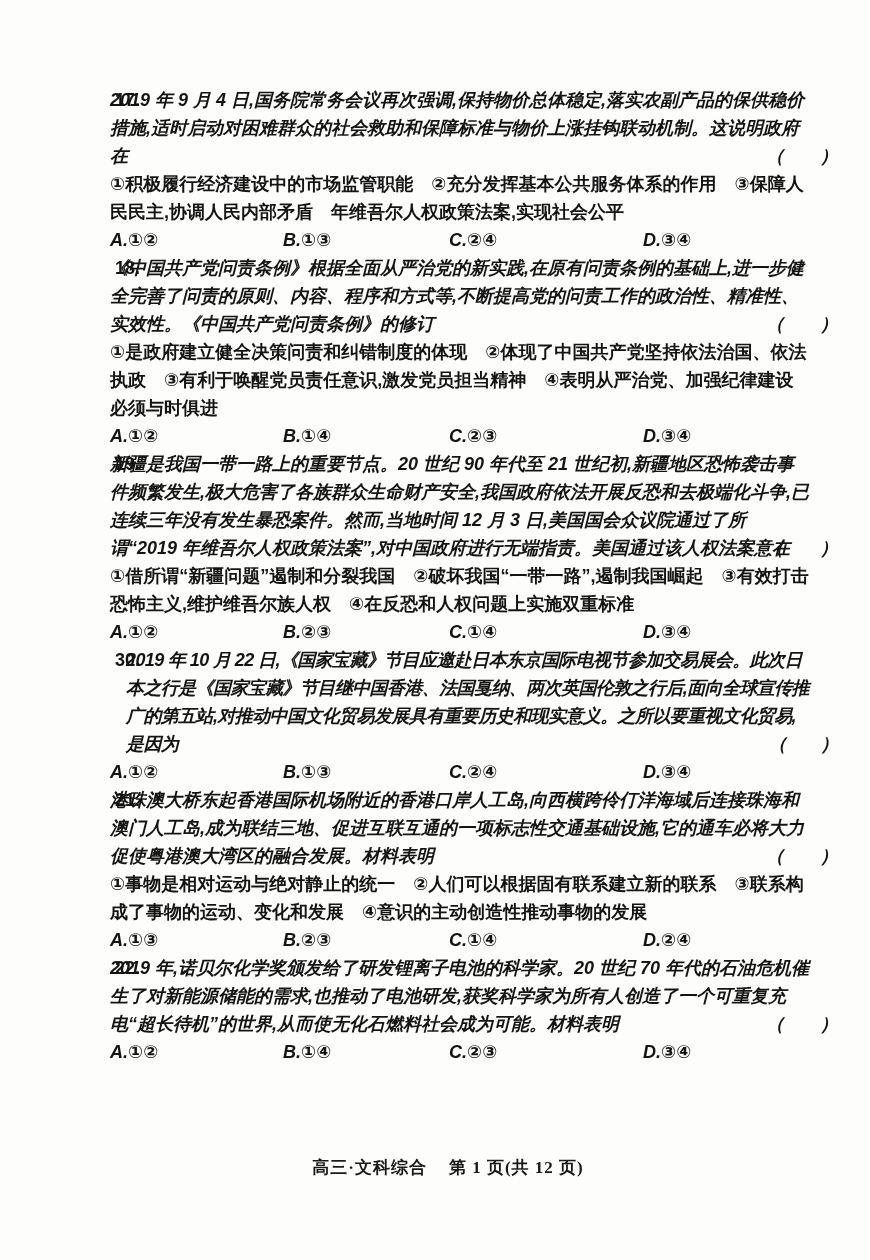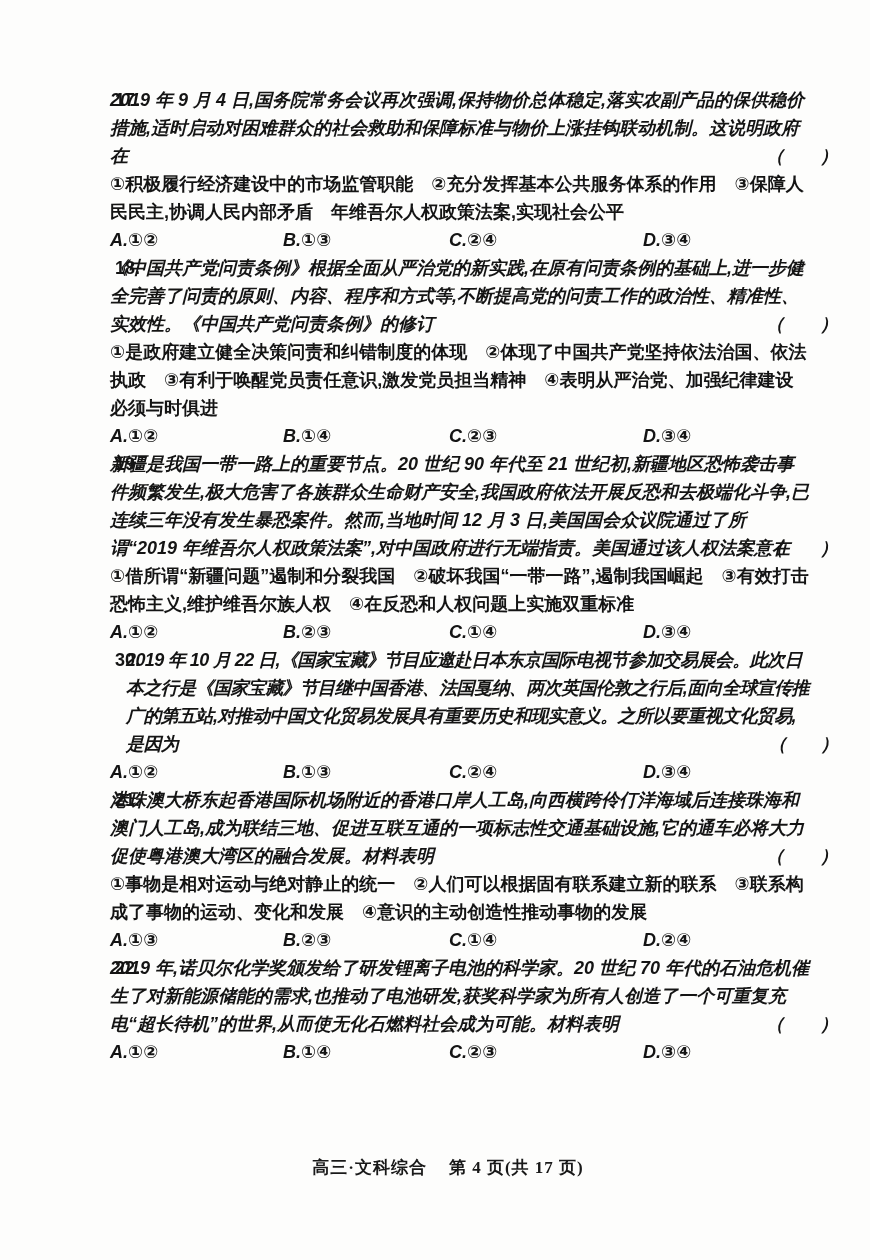--- a/index.html
+++ b/index.html
@@ -128,15 +128,15 @@
     <p class="q-stem"><span class="q-stem-text">2019 年,诺贝尔化学奖颁发给了研发锂离子电池的科学家。20 世纪 70 年代的石油危机催生了对新能源储能的需求,也推动了电池研发,获奖科学家为所有人创造了一个可重复充电“超长待机”的世界,从而使无化石燃料社会成为可能。材料表明</span><span class="q-bracket">（　　）</span></p>
     <div class="options-row">
           <span class="option-cell">A.①②</span>
           <span class="option-cell">B.①④</span>
           <span class="option-cell">C.②③</span>
           <span class="option-cell">D.③④</span>
         </div>
   </section>
 </main>
   <footer class="footer">
-    <span>高三·文科综合</span><span class="fgap"></span><span>第 4 页(共 17 页)</span>
+    <span>高三·文科综合</span><span class="fgap"></span><span>第 1 页(共 12 页)</span>
   </footer>
 </div>
 
 </body></html>

